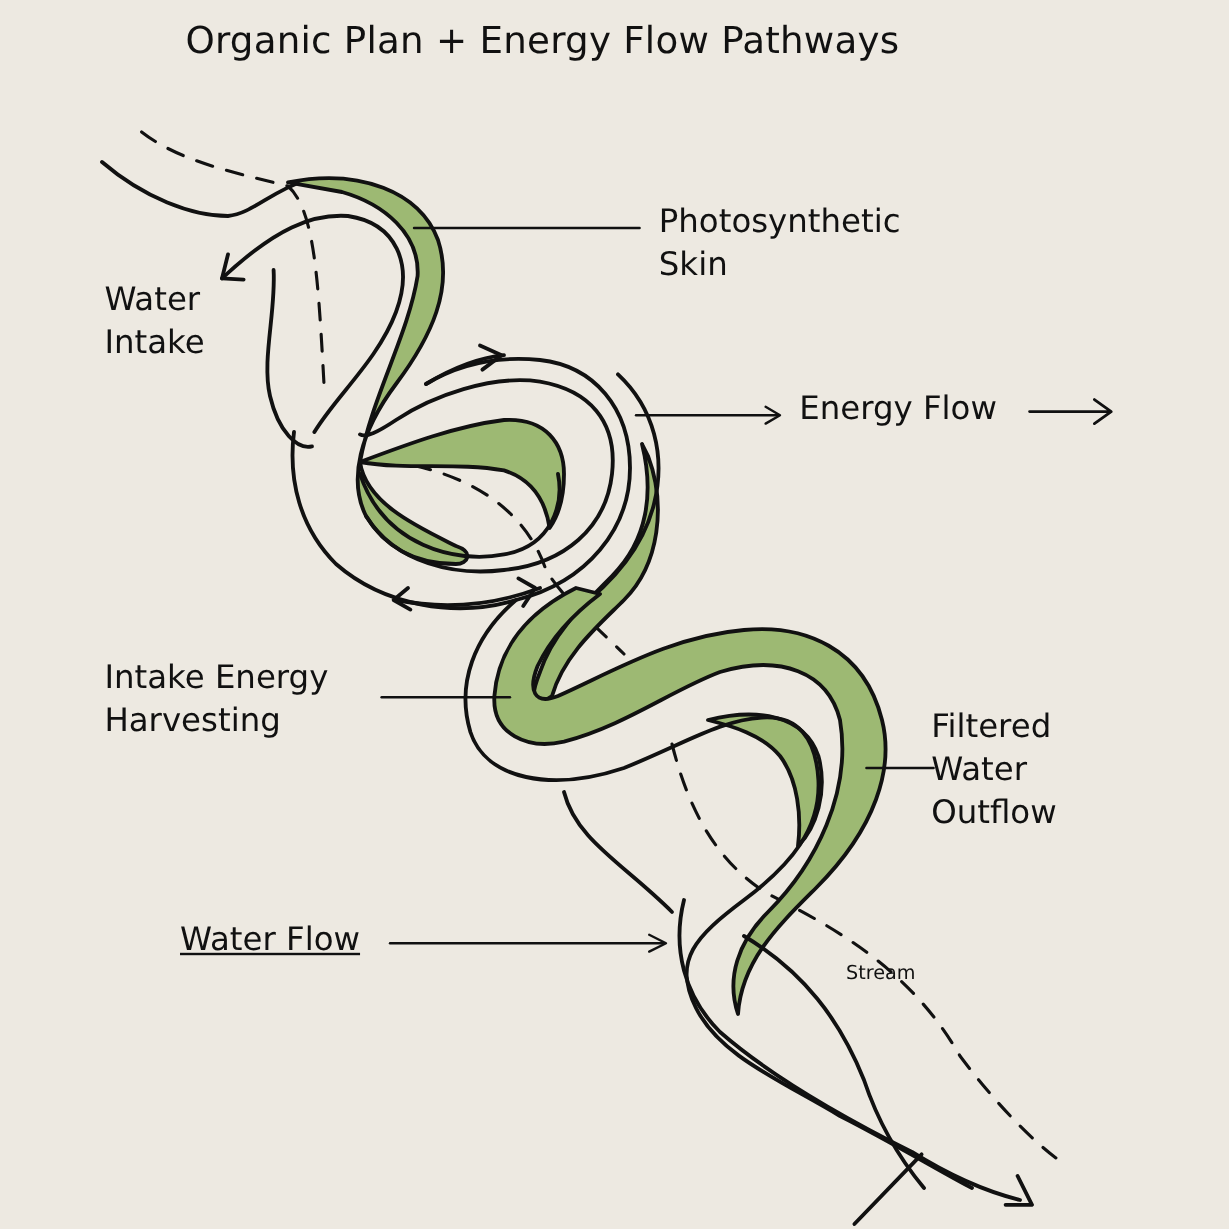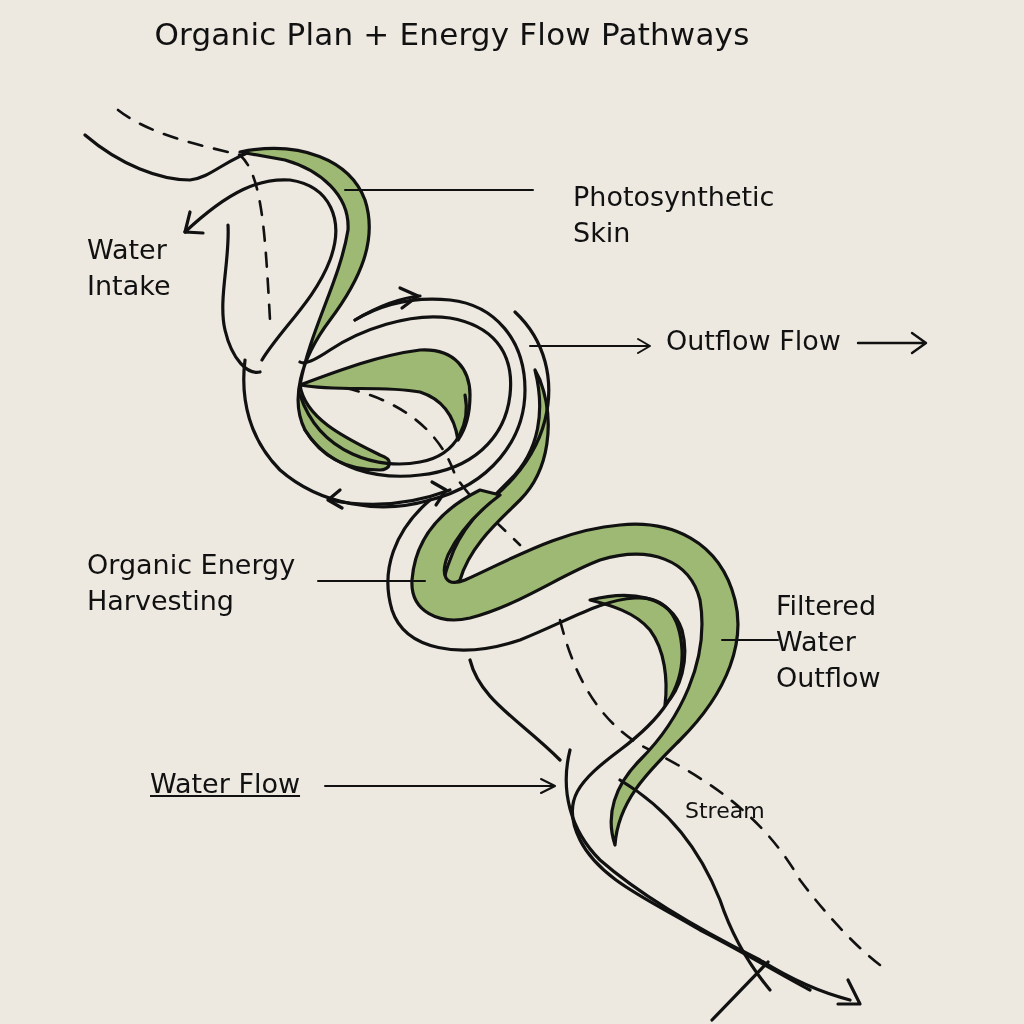--- a/index.html
+++ b/index.html
@@ -12,21 +12,21 @@
       color: #111;
     }
     .title {
       position: absolute; left: 0; top: 16px; width: 904px;
       text-align: center; font-size: 31px; letter-spacing: 0.2px;
     }
     svg.diagram { position: absolute; left: 0; top: 0; }
     .label {
       position: absolute; font-size: 27px; line-height: 36px; white-space: pre;
     }
-    .label.small { font-size: 22px; }
+    .label.small { font-size: 16px; margin-left: 20px; }
   </style>
 </head>
 <body>
 
 <div class="title">Organic Plan + Energy Flow Pathways</div>
 
 <svg class="diagram" width="1024" height="1024" viewBox="0 0 1024 1024">
   <g fill="none" stroke="#111" stroke-width="3.2" stroke-linecap="round" stroke-linejoin="round">
 
     <path d="M118,110 C150,135 200,145 240,155 C262,175 265,230 270,320 M345,388 C400,400 440,430 455,475 C470,500 500,525 520,545 M560,620 C575,680 600,720 640,745 C700,775 760,810 800,880 C830,920 860,950 880,965" stroke-dasharray="14 12" stroke-width="2.6"></path>
@@ -70,22 +70,22 @@
     <path d="M858,343 L925,343 M912,333 L926,343 L912,353" stroke-width="2.4"></path>
     <path d="M318,581 L425,581" stroke-width="2"></path>
     <path d="M722,640 L778,640" stroke-width="2"></path>
     <path d="M325,786 L553,786" stroke-width="2"></path>
     <path d="M541,779 L555,786 L541,793" stroke-width="2"></path>
   </g>
 </svg>
 
 <div class="label" style="left:87px;top:232px;">Water
 Intake</div>
-<div class="label" style="left:549px;top:179px;margin-left:24px;">Photosynthetic
+<div class="label" style="left:549px;top:167px;">Photosynthetic
 Skin</div>
-<div class="label" style="left:666px;top:323px;">Outflow Flow</div>
-<div class="label" style="left:87px;top:547px;">Organic Energy
+<div class="label" style="left:666px;top:323px;">Energy Flow</div>
+<div class="label" style="left:87px;top:547px;">Intake Energy
 Harvesting</div>
 <div class="label" style="left:776px;top:588px;">Filtered
 Water
 Outflow</div>
 <div class="label" style="left:150px;top:766px;text-decoration:underline;">Water Flow</div>
 <div class="label small" style="left:685px;top:793px;">Stream</div>
 
 </body></html>

